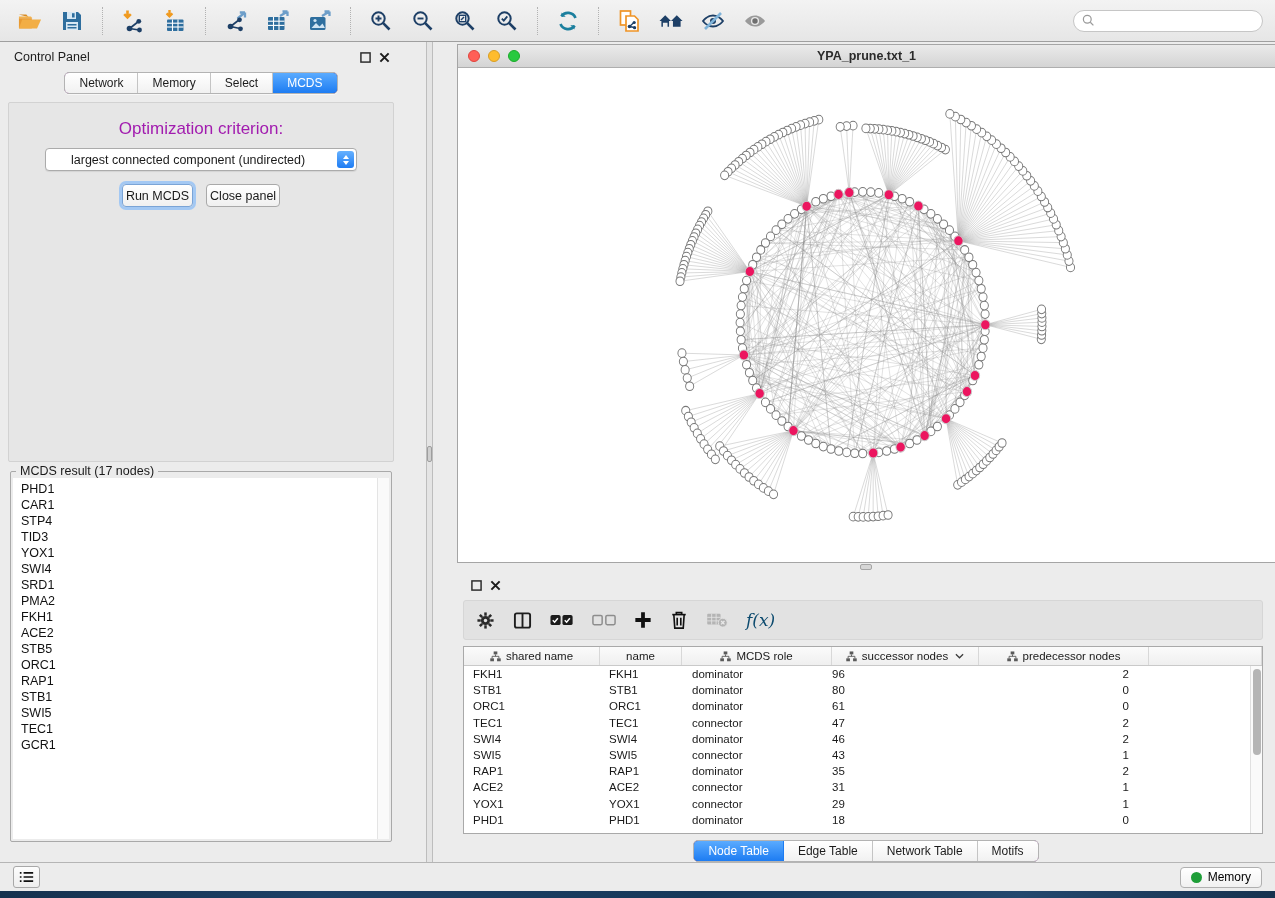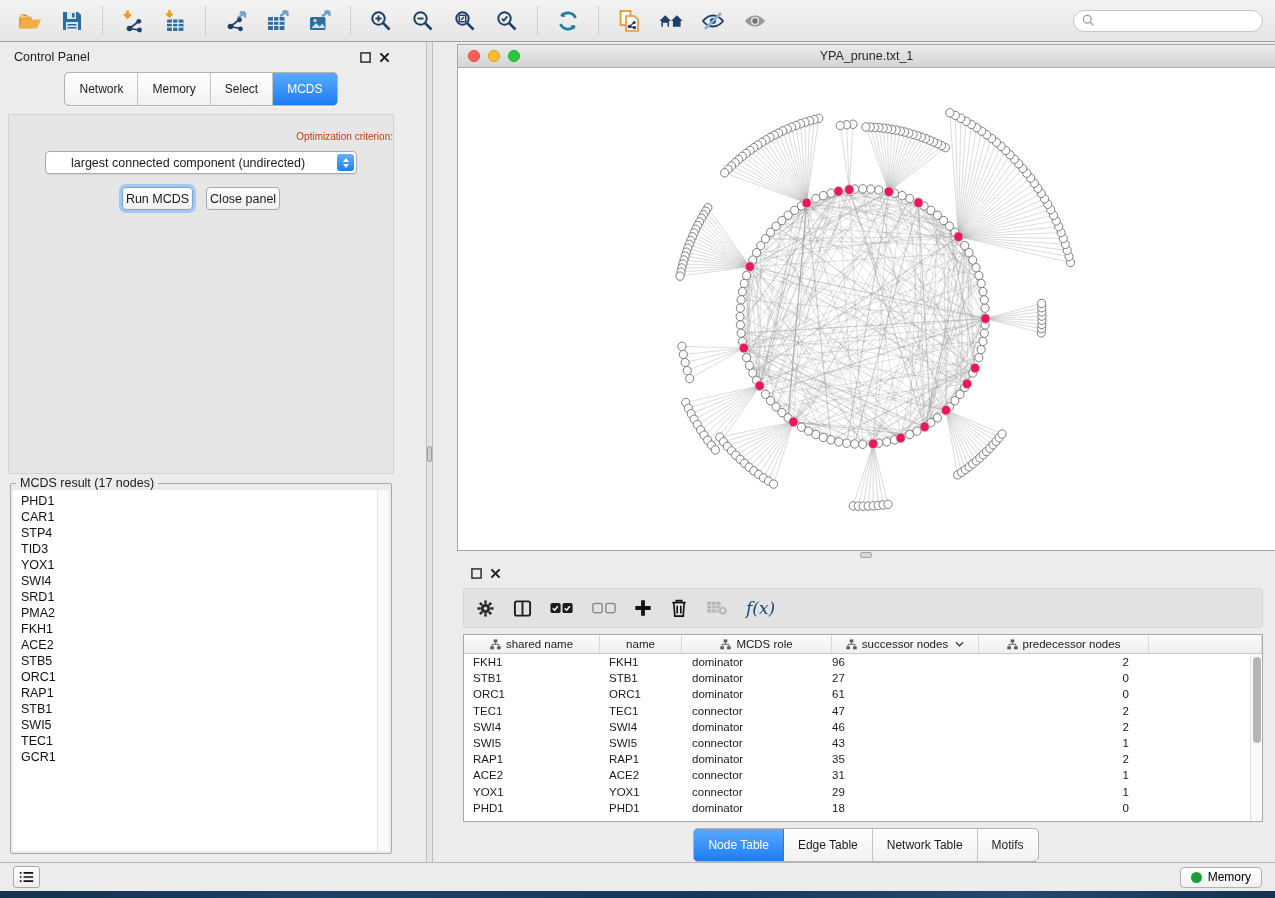--- a/index.html
+++ b/index.html
@@ -24,32 +24,32 @@
   
   .main { position:absolute; top:42px; left:0; width:1275px; height:820px; display:flex;gap:24px; }
 
   
   .control-panel { width:402px; height:820px; background:#ececec; position:relative; }
   .panel-titlebar { height:26px; display:flex; align-items:center; padding:4px 12px 0 14px; }
   .panel-title { font-size:12.5px; color:#1c1c1c; flex:1; }
   .panel-win-btns { display:flex; align-items:center; gap:8px; }
   .panel-win-btns svg { width:11px; height:11px; cursor:pointer; }
 
-  .segmented { display:flex; height:34px; border:1px solid #b3b3b3; border-radius:5px; overflow:hidden;
+  .segmented { display:flex; height:22px; border:1px solid #b3b3b3; border-radius:5px; overflow:hidden;
                background:#701a75; box-shadow:0 1px 0 rgba(255,255,255,.6); }
   .seg { padding:0 14px; font-size:12px; display:flex; align-items:center; justify-content:center;
          background:linear-gradient(#ffffff,#f1f1f1); color:#1c1c1c; border-right:1px solid #c4c4c4;
          cursor:pointer; white-space:nowrap; }
   .seg:last-child { border-right:none; }
   .seg.active { background:linear-gradient(#5aabff,#1d7cf2); color:#fff; border-right-color:#1d7cf2; }
   .cp-tabs-row { display:flex; justify-content:center; margin-top:4px; }
 
   .cp-subpanel { margin:8px 8px 0 8px; height:360px; background:#e6e6e6; border:1px solid #d2d2d2;
                  border-radius:2px; }
-  .opt-label { text-align:right; font-size:10px; margin-top:16px; color:#c2410c; }
+  .opt-label { text-align:center; font-size:17px; margin-top:16px; color:#a21caf; }
   .criterion-select { margin:9px 36px 0 36px; height:23px; background:#fff; border:1px solid #ababab;
                       border-radius:4px; display:flex; align-items:center; padding-left:25px; position:relative;
                       font-size:12.5px; cursor:pointer; box-shadow:0 1px 1px rgba(0,0,0,.08); }
   .select-stepper { position:absolute; right:2px; top:2px; bottom:2px; width:17px; border-radius:3px;
                     background:linear-gradient(#66b1ff,#1e7cf3); display:flex; flex-direction:column;
                     align-items:center; justify-content:center; gap:2px; }
   .select-stepper span { width:0; height:0; border-left:3.5px solid transparent; border-right:3.5px solid transparent; }
   .stepper-up { border-bottom:4.5px solid #fff; }
   .stepper-down { border-top:4.5px solid #fff; }
   .cp-btn-row { display:flex; justify-content:center; gap:13px; margin-top:13px; }
@@ -70,21 +70,21 @@
   
   .v-splitter { width:7px; background:#e4e4e4; border-left:1px solid #bdbdbd; border-right:1px solid #bdbdbd;
                 position:relative; cursor:col-resize; }
   .v-grip { position:absolute; top:404px; left:0px; width:5px; height:16px; background:#cfcfcf;
             border:1px solid #9e9e9e; border-radius:2px; }
 
   
   .right-col { flex:1; display:flex; flex-direction:column; background:#ececec; }
 
   .network-window { margin-top:2px; height:611px; border:1px solid #a5a5a5; border-right:none;
-                    display:flex; flex-direction:column; }
+                    display:flex; flex-direction:column;font-weight:bold; }
   .net-titlebar { height:23px; background:linear-gradient(#eaeaea,#d4d4d4); border-bottom:1px solid #aeaeae;
                   display:flex; align-items:center; position:relative; }
   .traffic-lights { display:flex; gap:8px; position:absolute; left:10px; }
   .traffic-lights span { width:12px; height:12px; border-radius:50%; display:block; cursor:pointer; }
   .tl-close { background:#ff5f57; border:1px solid #e0443e; }
   .tl-min { background:#febc2e; border:1px solid #d89e24; }
   .tl-max { background:#28c940; border:1px solid #1aab29; }
   .net-title { flex:1; text-align:center; font-size:12.5px; color:#2b2b2b; }
   .net-canvas { flex:1; background:#fff; }
 
@@ -1285,21 +1285,21 @@
                 <div class="td-c1">FKH1</div>
                 <div class="td-c2">FKH1</div>
                 <div class="td-c3">dominator</div>
                 <div class="td-c4">96</div>
                 <div class="td-c5">2</div>
               </div>
               <div class="tbl-row">
                 <div class="td-c1">STB1</div>
                 <div class="td-c2">STB1</div>
                 <div class="td-c3">dominator</div>
-                <div class="td-c4">27</div>
+                <div class="td-c4">80</div>
                 <div class="td-c5">0</div>
               </div>
               <div class="tbl-row">
                 <div class="td-c1">ORC1</div>
                 <div class="td-c2">ORC1</div>
                 <div class="td-c3">dominator</div>
                 <div class="td-c4">61</div>
                 <div class="td-c5">0</div>
               </div>
               <div class="tbl-row">

